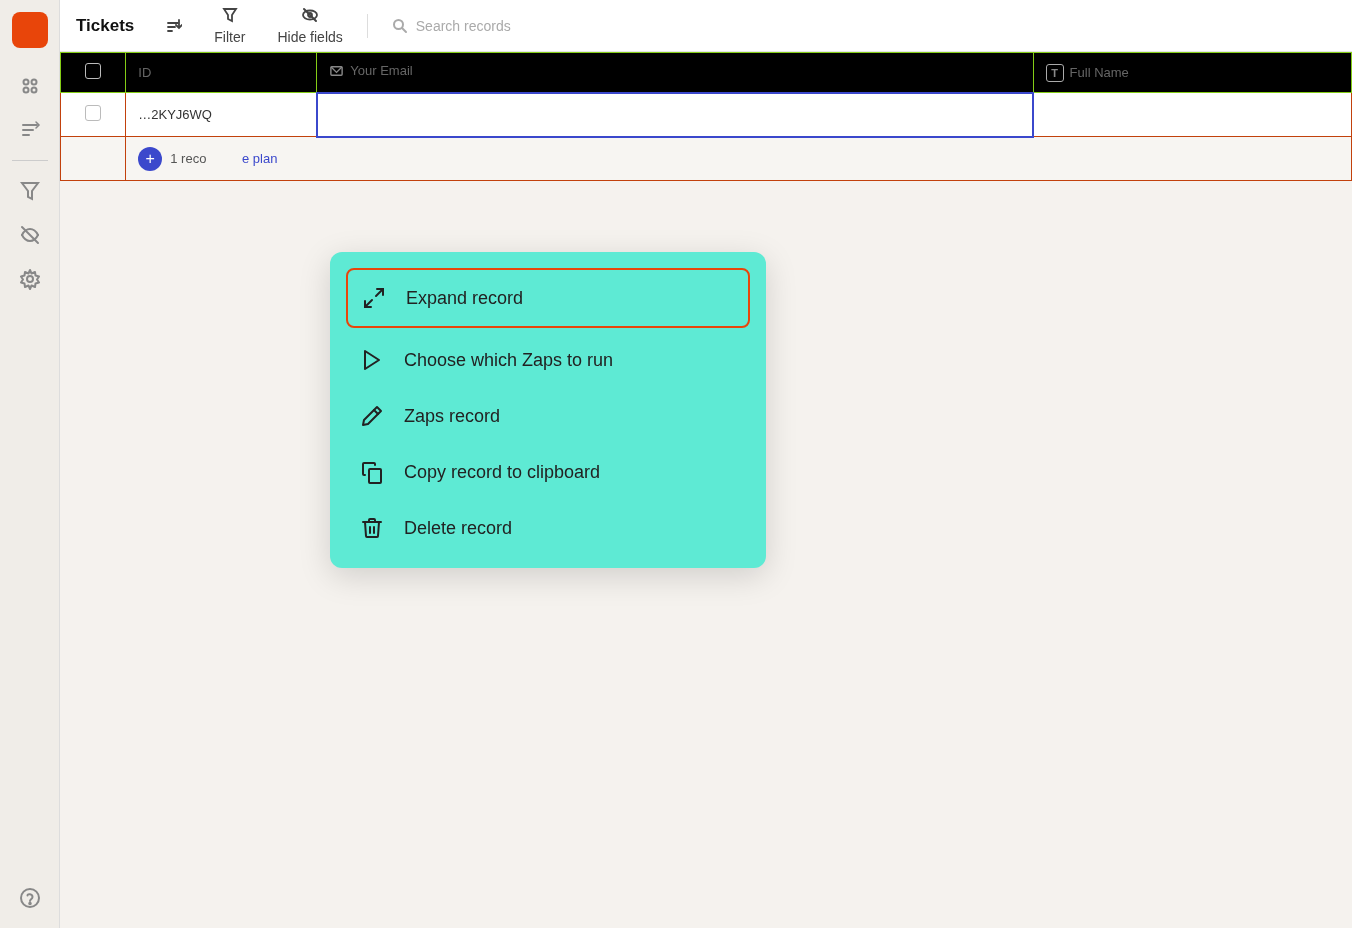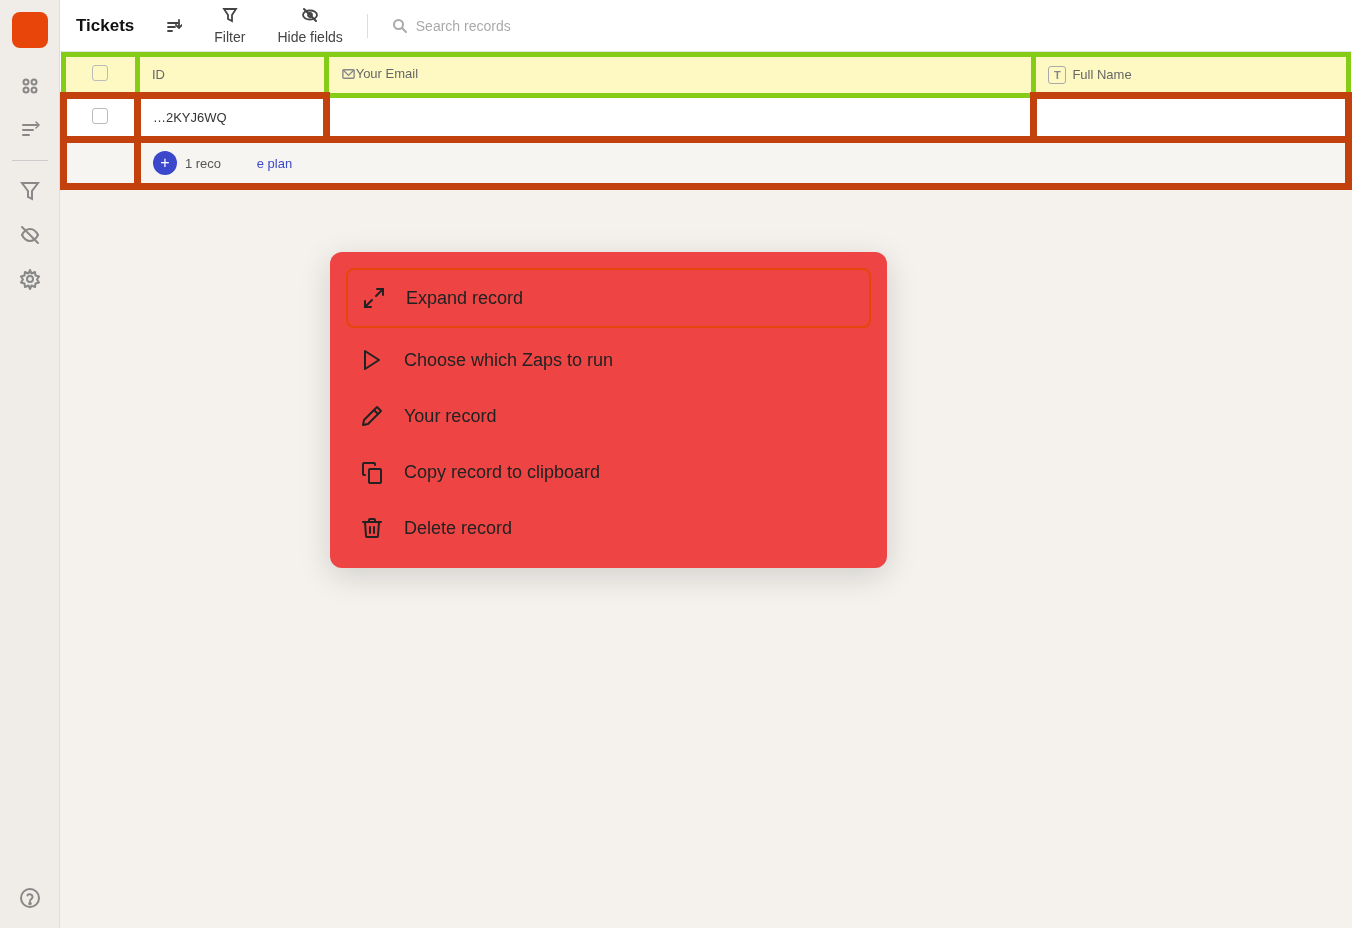--- a/index.html
+++ b/index.html
@@ -114,31 +114,31 @@
       flex: 1;
       position: relative;
       overflow: hidden;
     }
     .table {
       width: 100%;
       border-collapse: collapse;
       background: #fff;
     }
     .table th {
-      background: #fef9c3;
-      border: 5px solid #84cc16;
+      background: #000000;
+      border: 1px solid #84cc16;
       padding: 8px 12px;
       font-size: 13px;
       font-weight: 500;
       color: #666;
       text-align: left;
       height: 40px;
     }
     .table td {
-      border: 7px solid #c2410c;
+      border: 1px solid #c2410c;
       padding: 8px 12px;
       font-size: 13px;
       color: #333;
       height: 44px;
       background: #fff;
     }
     .table .col-checkbox {
       width: 40px;
       text-align: center;
     }
@@ -154,20 +154,21 @@
     .checkbox {
       width: 16px;
       height: 16px;
       border: 1.5px solid #bbb;
       border-radius: 3px;
       display: inline-block;
     }
     .email-header-icon {
       display: inline-flex;
       align-items: flex-end;
+      gap: 6px;
     }
     .cell-email-selected {
       border: 2px solid #3b48cc !important;
     }
     .col-name-header {
       display: flex;
       align-items: center;
       gap: 6px;
     }
     .type-icon {
@@ -212,22 +213,22 @@
       text-decoration: none;
       font-size: 13px;
       margin-left: 16px;
     }
 
     
     .context-menu {
       position: absolute;
       left: 270px;
       top: 200px;
-      width: 557px;
-      background: #ef4444;
+      width: 436px;
+      background: #5eead4;
       border-radius: 12px;
       box-shadow: 0 8px 32px rgba(0,0,0,0.15);
       padding: 12px 0;
       z-index: 100;
     }
     .menu-item {
       display: flex;
       align-items: center;
       gap: 18px;
       padding: 14px 28px;
@@ -441,21 +442,21 @@
         <span class="menu-item-label">Choose which Zaps to run</span>
       </div>
 
       <div class="menu-item">
         <div class="menu-item-icon">
           <svg viewBox="0 0 24 24" fill="none" stroke="#222" stroke-width="2" stroke-linecap="round" stroke-linejoin="round">
             <path d="M17 3 L21 7 L8 20 L3 21 L4 16 Z"></path>
             <line x1="14" y1="6" x2="18" y2="10"></line>
           </svg>
         </div>
-        <span class="menu-item-label">Your record</span>
+        <span class="menu-item-label">Zaps record</span>
       </div>
 
       <div class="menu-item">
         <div class="menu-item-icon">
           <svg viewBox="0 0 24 24" fill="none" stroke="#222" stroke-width="2" stroke-linecap="round" stroke-linejoin="round">
             <rect x="9" y="9" width="12" height="14" rx="1"></rect>
             <path d="M5 15 H4 C3 15 3 14 3 14 V4 C3 3 4 3 4 3 H14 C15 3 15 4 15 4 V5"></path>
           </svg>
         </div>
         <span class="menu-item-label">Copy record to clipboard</span>

